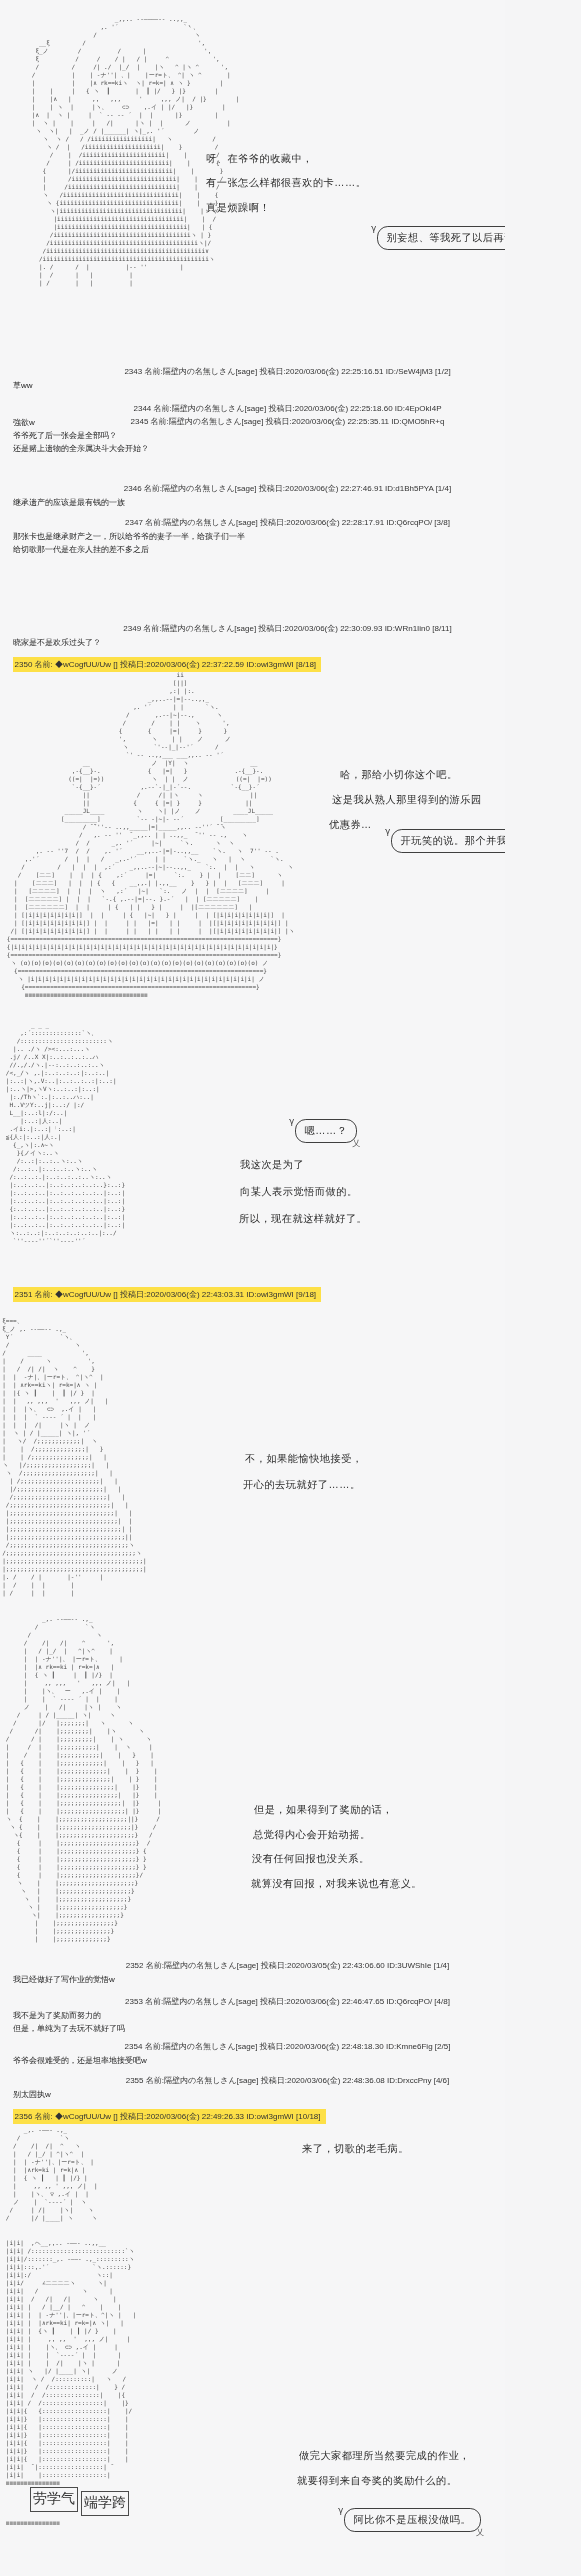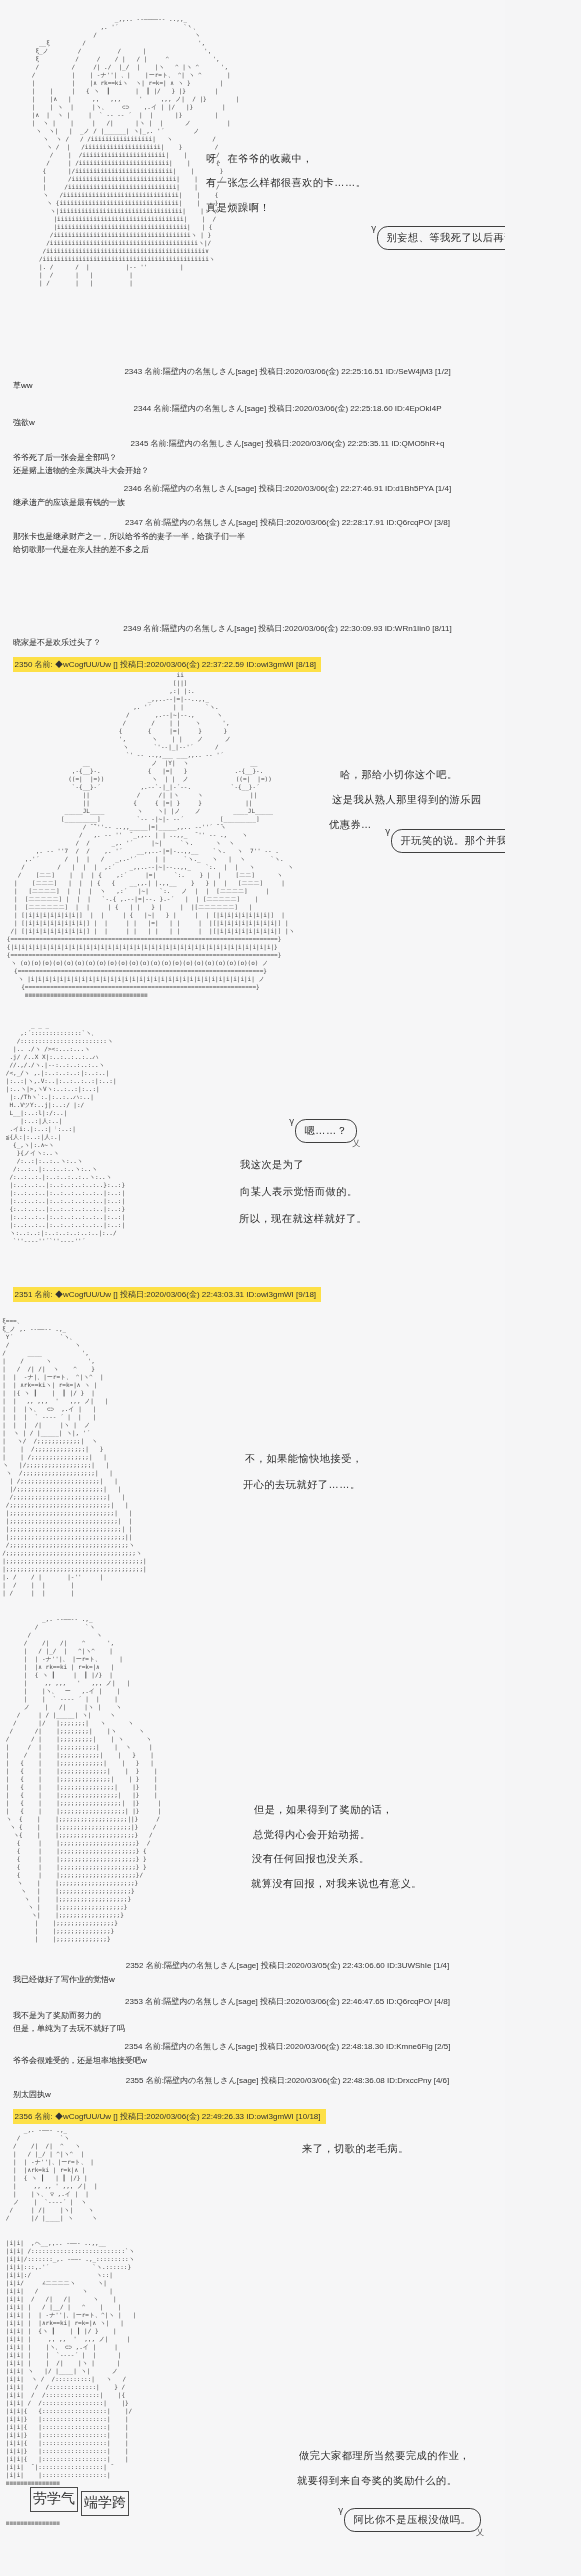--- a/index.html
+++ b/index.html
@@ -68,21 +68,21 @@
   <div class="bubble" style="top:226px;left:377px">别妄想、等我死了以后再说吧。</div>
 
   <div class="post" style="top:365px">
     <div class="post-header">2343 名前:隔壁内の名無しさん[sage] 投稿日:2020/03/06(金) 22:25:16.51 ID:/SeW4jM3 [1/2]</div>
     <div class="post-body">草ww</div>
   </div>
   <div class="post" style="top:402px">
     <div class="post-header">2344 名前:隔壁内の名無しさん[sage] 投稿日:2020/03/06(金) 22:25:18.60 ID:4EpOkI4P</div>
     <div class="post-body">強欲w</div>
   </div>
-  <div class="post" style="top:437px">
+  <div class="post" style="top:415px">
     <div class="post-header">2345 名前:隔壁内の名無しさん[sage] 投稿日:2020/03/06(金) 22:25:35.11 ID:QMO5hR+q</div>
     <div class="post-body">爷爷死了后一张会是全部吗？
 还是赌上遗物的全亲属决斗大会开始？</div>
   </div>
   <div class="post" style="top:482px">
     <div class="post-header">2346 名前:隔壁内の名無しさん[sage] 投稿日:2020/03/06(金) 22:27:46.91 ID:d1Bh5PYA [1/4]</div>
     <div class="post-body">继承遗产的应该是最有钱的一族</div>
   </div>
   <div class="post" style="top:516px">
     <div class="post-header">2347 名前:隔壁内の名無しさん[sage] 投稿日:2020/03/06(金) 22:28:17.91 ID:Q6rcqPO/ [3/8]</div>

